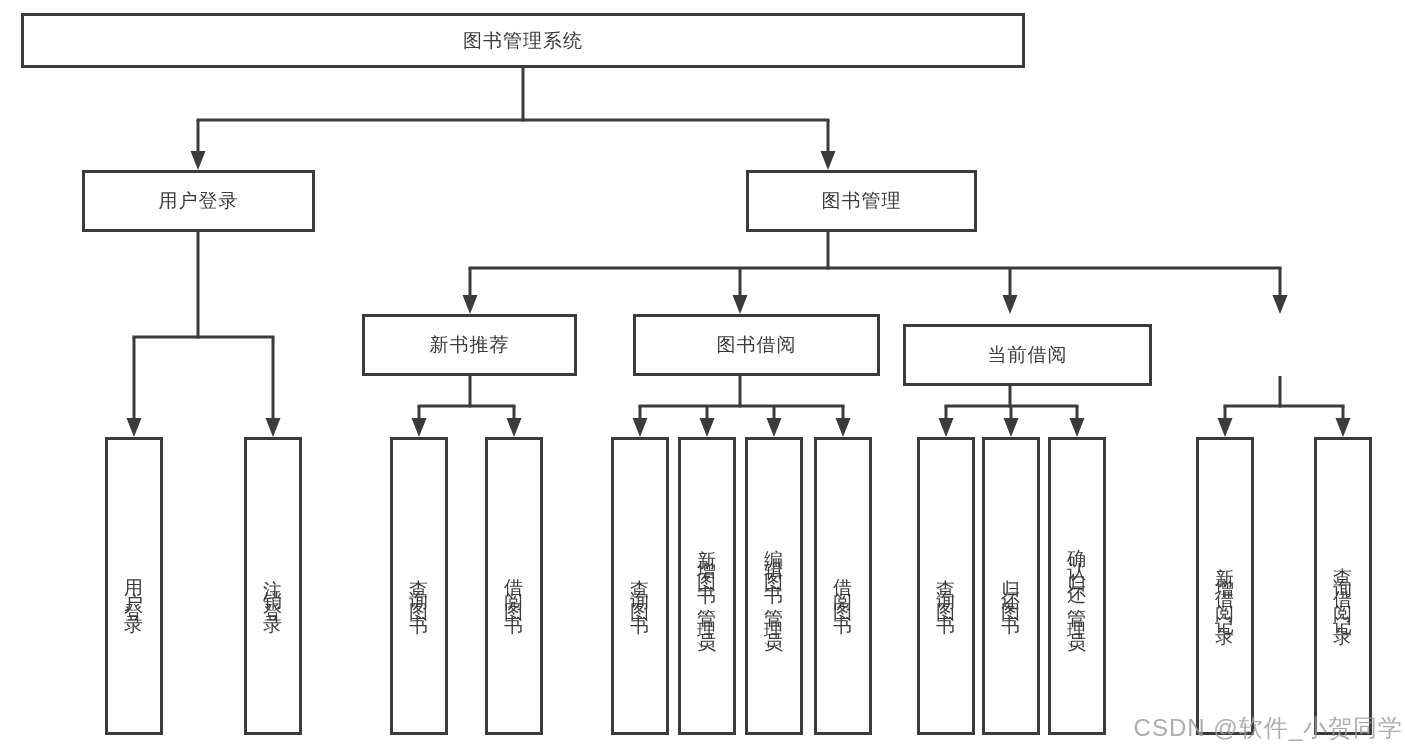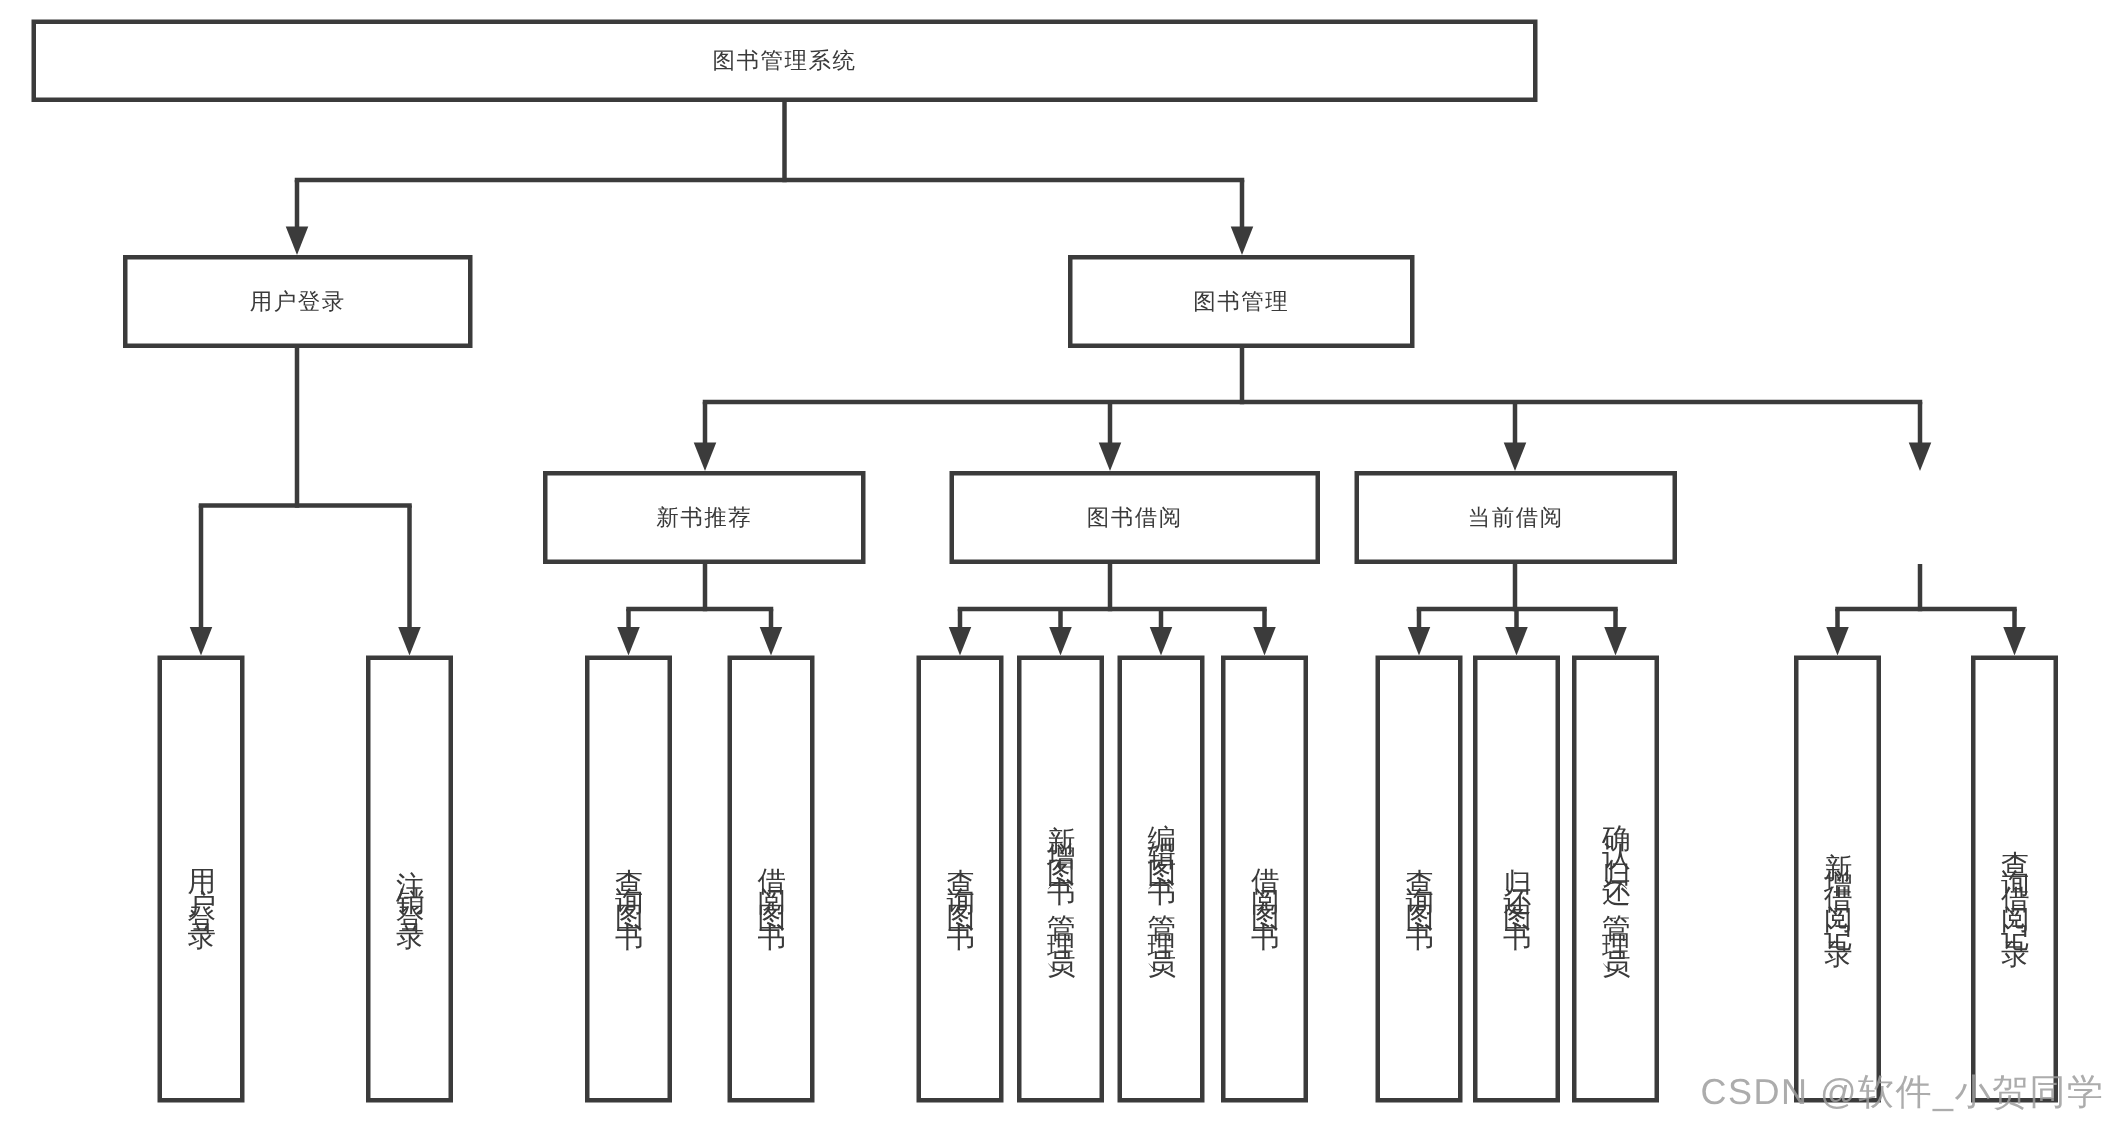--- a/index.html
+++ b/index.html
@@ -23,21 +23,21 @@
   }
   .node {
     position: absolute;
     box-sizing: border-box;
     border: 3px solid #3b3b3b;
     background: #ffffff;
     display: flex;
     align-items: center;
     justify-content: center;
     color: #3a3a3a;
-    font-size: 15px;
+    font-size: 19px;
     letter-spacing: 1px;
     white-space: nowrap;
   }
   .vnode {
     writing-mode: vertical-rl;
     text-orientation: mixed;
     letter-spacing: 12px;
     font-size: 19px;
     line-height: 1;
     padding-top: 4px;
@@ -130,25 +130,25 @@
       <line x1="1225" y1="406" x2="1225" y2="421"></line>
       <polygon points="1225,437 1217.5,418 1232.5,418" stroke="none"></polygon>
       <line x1="1343" y1="406" x2="1343" y2="421"></line>
       <polygon points="1343,437 1335.5,418 1350.5,418" stroke="none"></polygon>
     </g>
   </svg>
 
   <div class="node" style="left:21px;top:13px;width:1004px;height:55px">图书管理系统</div>
 
   <div class="node" style="left:82px;top:170px;width:233px;height:62px">用户登录</div>
-  <div class="node" style="left:712px;top:170px;width:231px;height:62px">图书管理</div>
+  <div class="node" style="left:746px;top:170px;width:231px;height:62px">图书管理</div>
 
   <div class="node" style="left:362px;top:314px;width:215px;height:62px">新书推荐</div>
   <div class="node" style="left:633px;top:314px;width:247px;height:62px">图书借阅</div>
-  <div class="node" style="left:903px;top:314px;width:215px;height:62px">当前借阅</div>
+  <div class="node" style="left:903px;top:324px;width:249px;height:62px">当前借阅</div>
 
   <div class="node vnode" style="left:105px;top:437px;width:58px;height:298px">用户登录</div>
   <div class="node vnode" style="left:244px;top:437px;width:58px;height:298px">注销登录</div>
 
   <div class="node vnode" style="left:390px;top:437px;width:58px;height:298px">查询图书</div>
   <div class="node vnode" style="left:485px;top:437px;width:58px;height:298px">借阅图书</div>
 
   <div class="node vnode" style="left:611px;top:437px;width:58px;height:298px">查询图书</div>
   <div class="node vnode" style="left:678px;top:437px;width:58px;height:298px">新增图书（管理员）</div>
   <div class="node vnode" style="left:745px;top:437px;width:58px;height:298px">编辑图书（管理员）</div>

